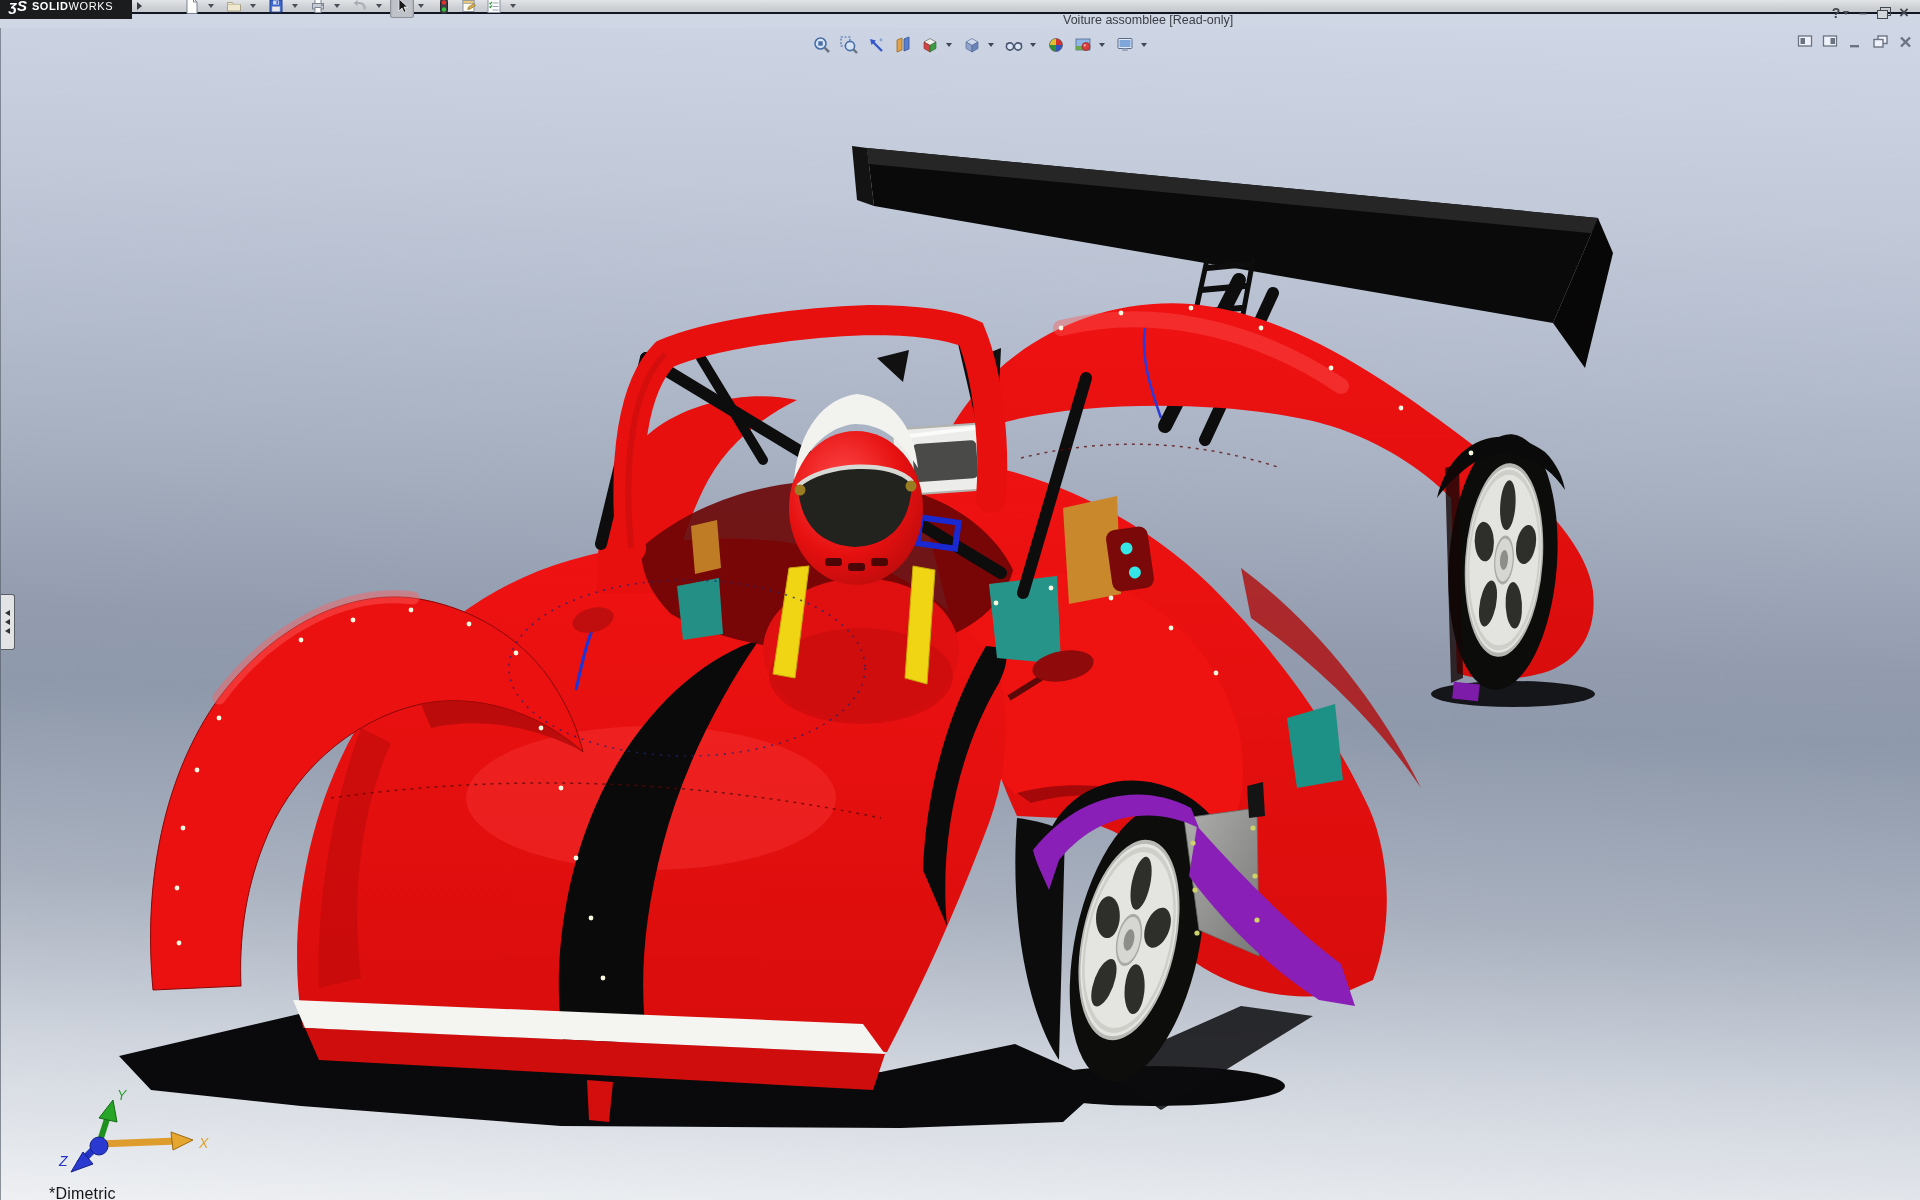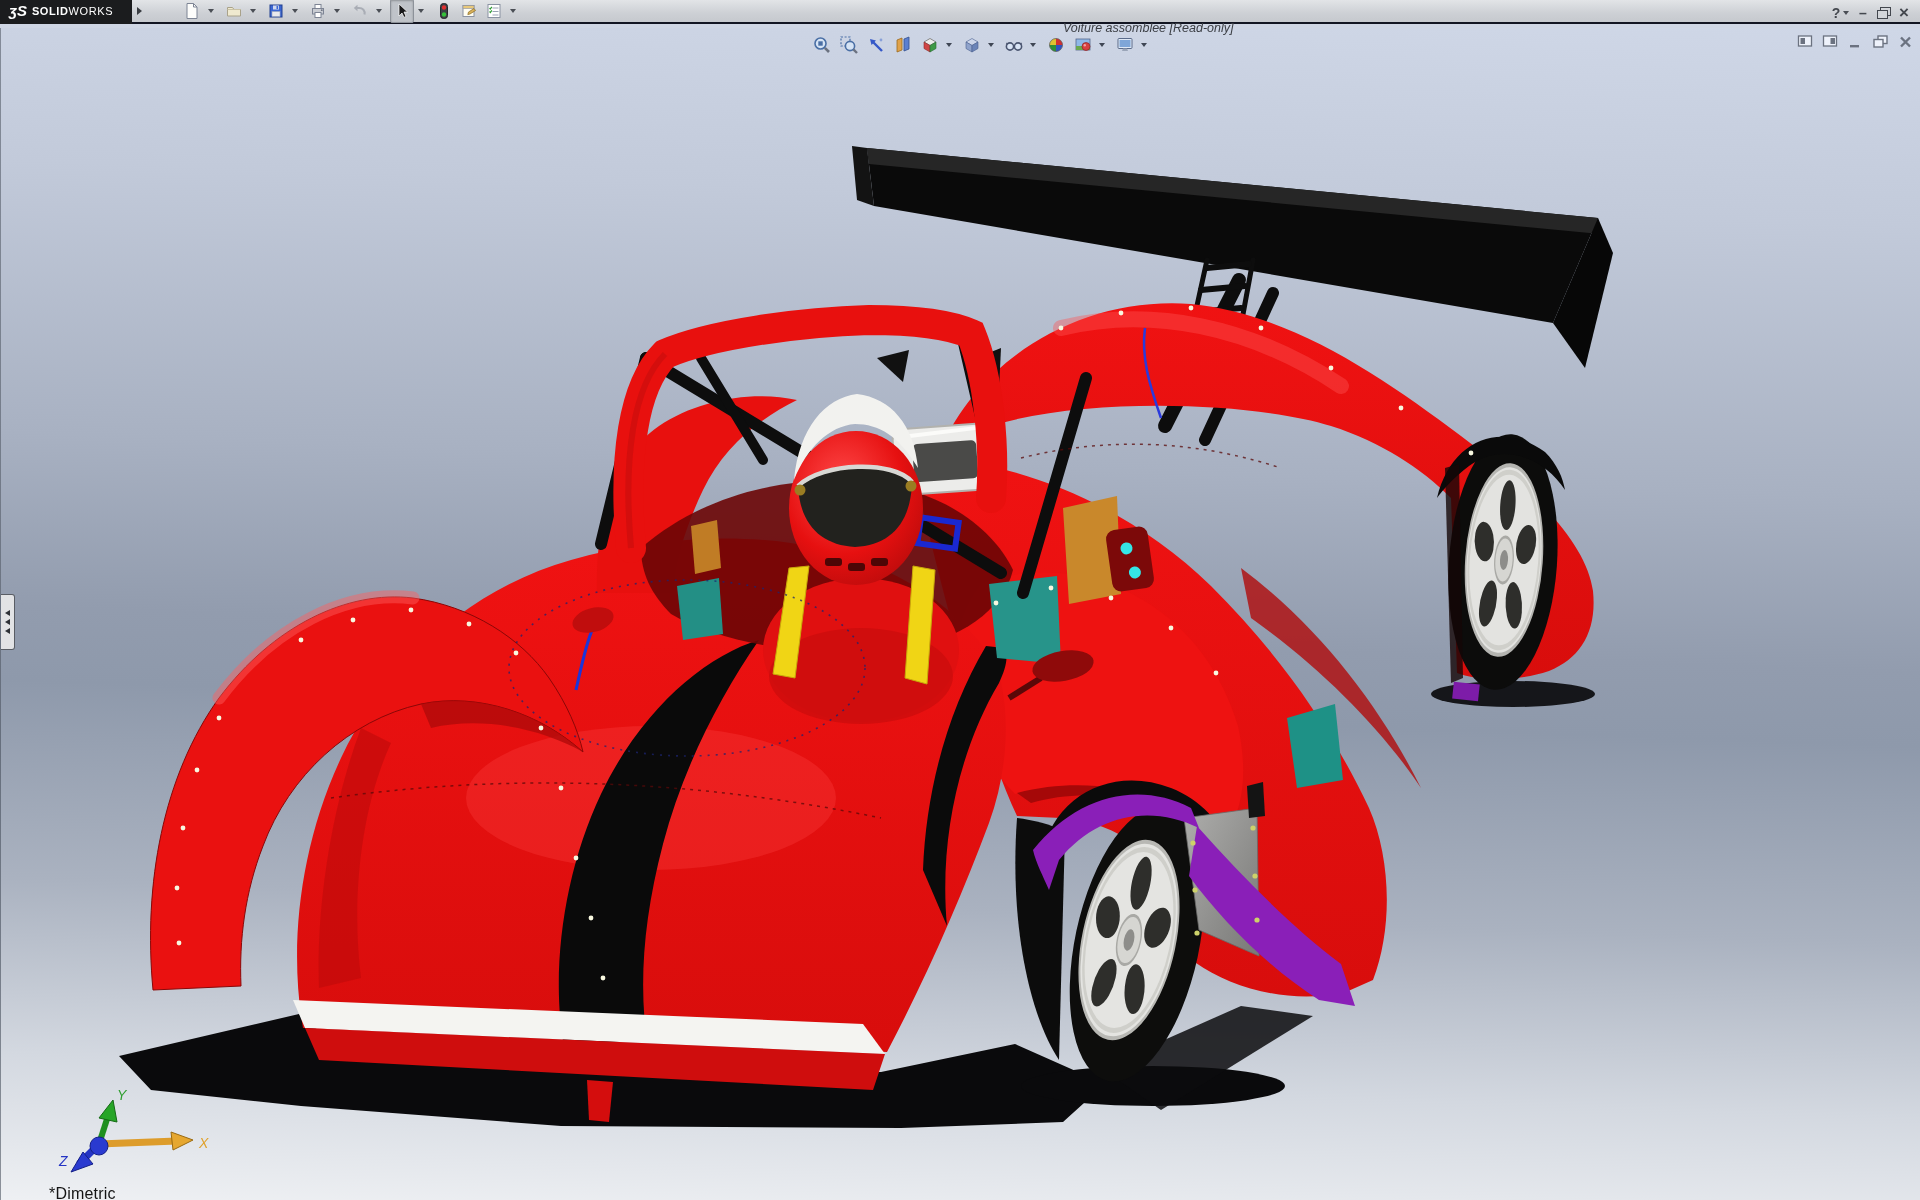--- a/index.html
+++ b/index.html
@@ -1,38 +1,38 @@
 <!DOCTYPE html>
 <html><head>
 <meta charset="utf-8">
 <style>
   html,body{margin:0;padding:0;width:1920px;height:1200px;overflow:hidden;
     font-family:"Liberation Sans", sans-serif; background:#cfd6e4;}
   *{box-sizing:border-box;}
 
   
-  .titlebar{position:absolute;left:0;top:0;width:1920px;height:24px;
+  .titlebar{position:absolute;left:0;top:0;width:1920px;height:14px;
     background:linear-gradient(#e2e4e7,#cdd0d5 60%,#c6c9ce);
     border-bottom:2px solid #121522;display:flex;align-items:center;z-index:50;}
   .logo-block{height:26px;width:132px;background:#1b1c1e;color:#fff;
     display:flex;align-items:center;padding-left:9px;gap:5px;flex:0 0 auto;}
   .logo-mark{font-size:15px;font-style:italic;font-weight:bold;line-height:1;
     transform:translateY(-1px);}
   .brand{font-size:11px;letter-spacing:.6px;}
   .brand b{font-weight:bold;text-align:center;}
   .menu-expand{width:14px;height:26px;display:flex;align-items:center;justify-content:center;}
   .tri-right{width:0;height:0;border-left:5px solid #3a3d42;border-top:4px solid transparent;border-bottom:4px solid transparent;}
   .tb-icons{display:flex;align-items:center;margin-left:34px;gap:1px;}
   .tbtn{width:24px;height:24px;display:flex;align-items:center;justify-content:center;
     border:1px solid transparent;border-radius:2px;}
   .tbtn.pressed{background:#bfc3c9;border:1px solid #8d929a;box-shadow:inset 0 1px 2px rgba(0,0,0,.25);}
   .dd{width:11px;height:24px;display:flex;align-items:center;justify-content:center;margin-right:5px;}
   .tri-down{width:0;height:0;border-top:4px solid #4a4e55;border-left:3.5px solid transparent;border-right:3.5px solid transparent;}
-  .tb-title{position:absolute;left:1063px;top:16px;height:26px;line-height:25px;
-    font-size:12.5px;color:#3b3e44;white-space:nowrap;font-style:italic;}
+  .tb-title{position:absolute;left:1063px;top:8px;height:26px;line-height:25px;
+    font-size:12.5px;color:#3b3e44;white-space:nowrap;}
   .tb-controls{position:absolute;right:6px;top:0;height:26px;display:flex;align-items:center;gap:4px;color:#43474e;}
   .tb-controls .g{font-size:14px;font-weight:bold;width:20px;text-align:center;line-height:26px;}
   .help-dd{display:flex;align-items:center;}
   .restore-box{position:relative;width:13px;height:11px;display:inline-block;}
   .restore-box::before{content:"";position:absolute;left:3px;top:0;width:9px;height:7px;border:1.6px solid #43474e;}
   .restore-box::after{content:"";position:absolute;left:0;top:3px;width:9px;height:7px;border:1.6px solid #43474e;background:#d3d6da;}
 
   
   .viewport{position:absolute;left:0;top:28px;width:1920px;height:1172px;
     background:linear-gradient(182deg,#cfd7e7 0%,#c2cada 16%,#a8b1c2 38%,#929cae 52%,#8e99ab 58%,#aab2c0 74%,#d3d8e0 88%,#eef0f3 100%);

